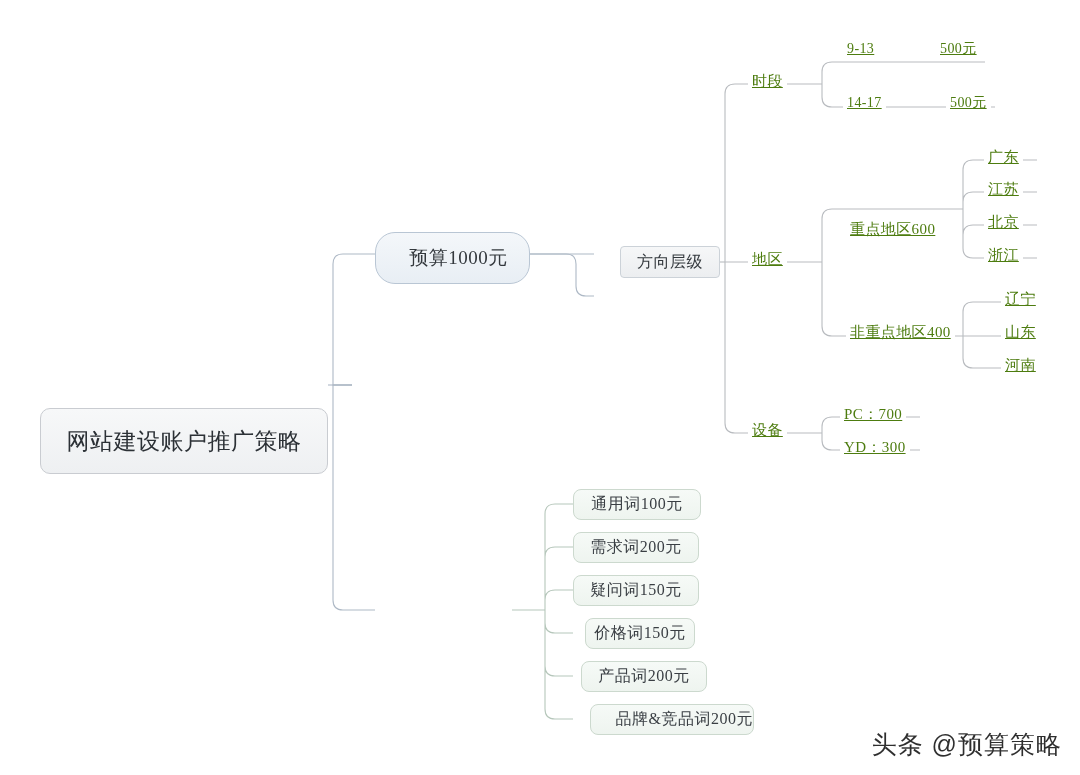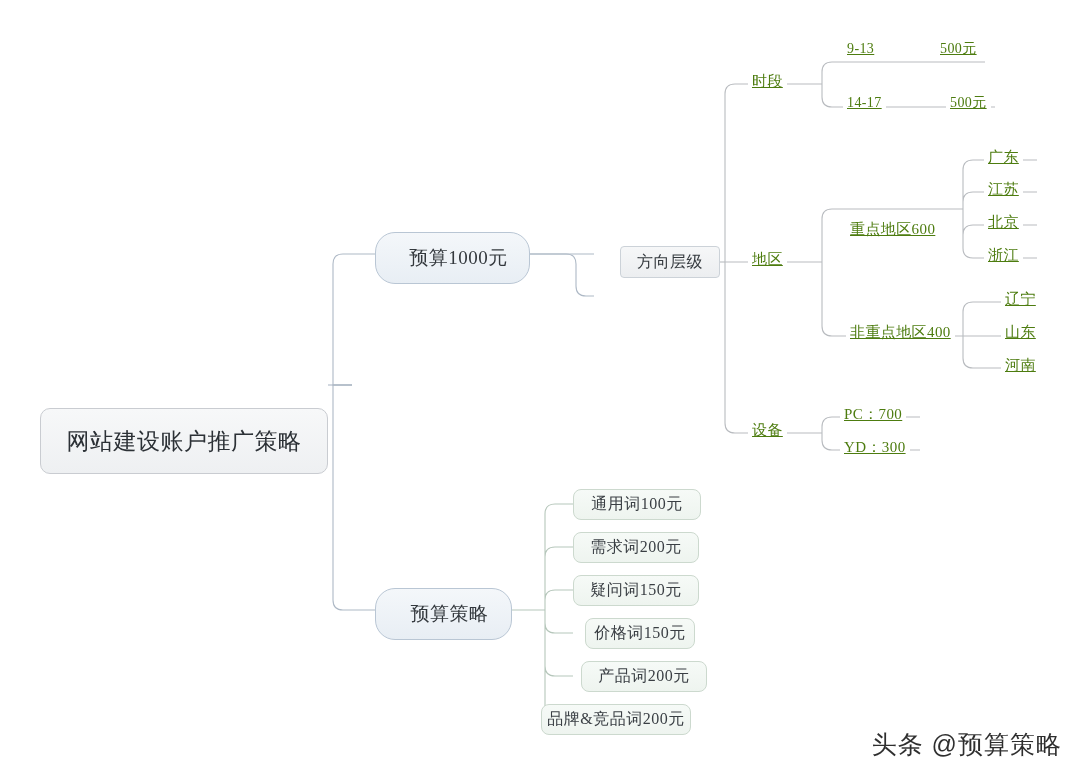--- a/index.html
+++ b/index.html
@@ -160,23 +160,20 @@
   </svg>
 
   <div class="node node-root">
     <span>网站建设账户推广策略</span>
   </div>
 
   <div class="node node-l1 node-budget">
     <span>预算1000元</span>
   </div>
 
-  <div class="node node-l1 node-strategy">
-    <span>预算策略</span>
-  </div>
 
   <div class="node node-l2 node-direction">
     <span>方向层级</span>
   </div>
 
   <div class="line-label" style="left:748px; top:74px;">时段</div>
   <div class="line-label" style="left:748px; top:252px;">地区</div>
   <div class="line-label" style="left:748px; top:423px;">设备</div>
 
   <div class="line-label small" style="left:843px; top:42px;">9-13</div>
@@ -207,19 +204,19 @@
   </div>
   <div class="node node-green" style="left:573px; top:575px; width:126px;">
     <span>疑问词150元</span>
   </div>
   <div class="node node-green" style="left:585px; top:618px; width:110px;">
     <span>价格词150元</span>
   </div>
   <div class="node node-green" style="left:573px; top:661px; width:126px;margin-left:8px;">
     <span>产品词200元</span>
   </div>
-  <div class="node node-green" style="left:541px; top:704px; width:150px;">
+  <div class="node node-green" style="left:590px; top:704px; width:164px;justify-content:flex-end;">
     <span>品牌&amp;竞品词200元</span>
   </div>
 
   <div class="watermark">头条 @预算策略</div>
 
 </div>
 
 </body></html>

